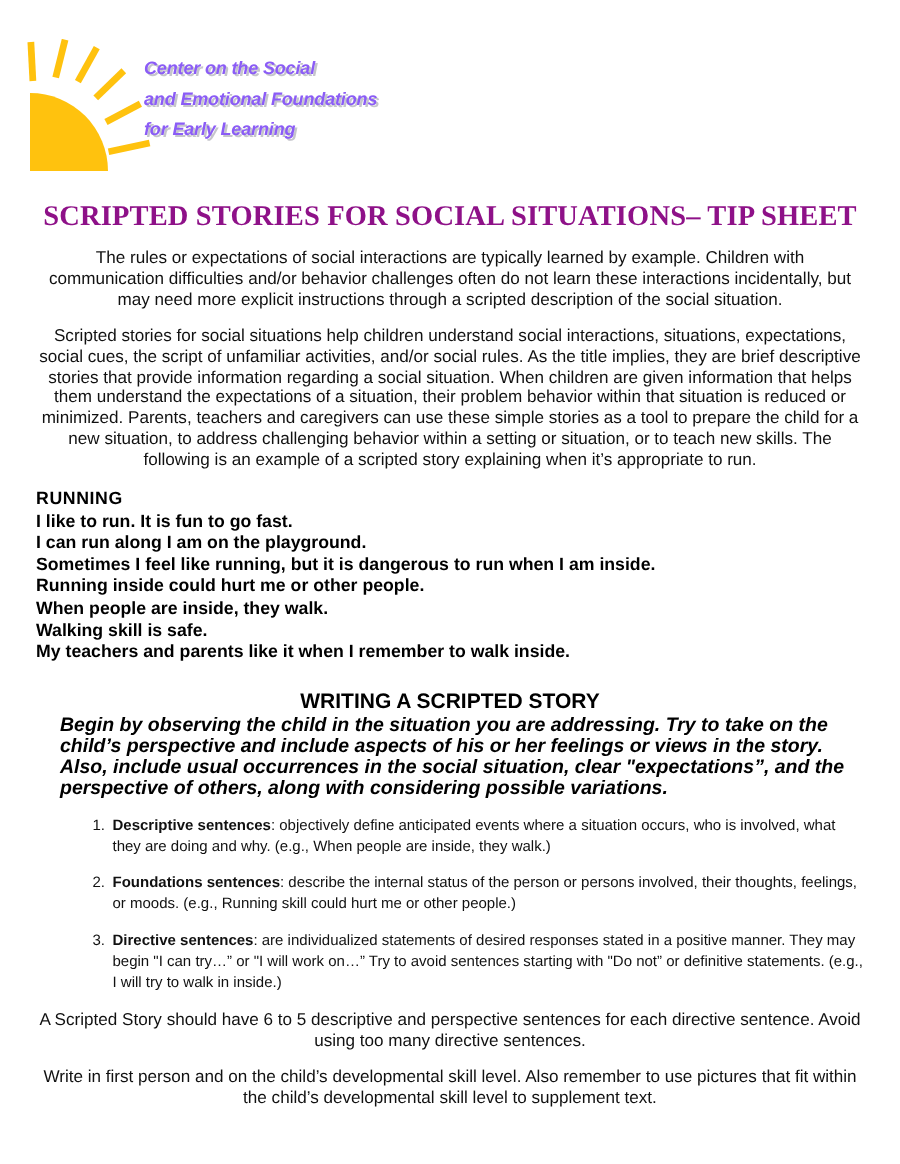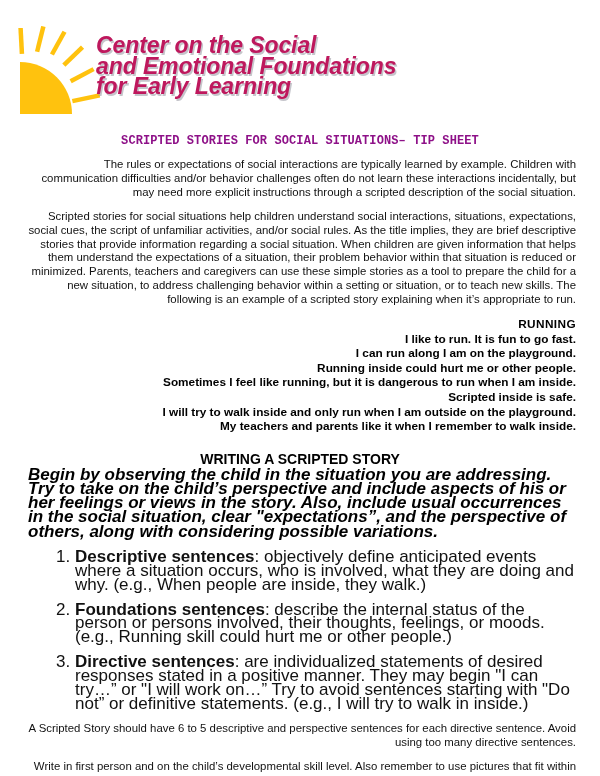--- a/index.html
+++ b/index.html
@@ -33,96 +33,96 @@
     left: 0;
     top: 0;
   }
   .logo-text {
     position: absolute;
     left: 82px;
     top: 9px;
     font-family: "Liberation Sans", sans-serif;
     font-weight: bold;
     font-style: italic;
-    font-size: 23px;
+    font-size: 12px;
     line-height: 20.5px;
     letter-spacing: -0.1px;
-    color: #be185d;
+    color: #8b5cf6;
     text-shadow: 1.5px 1.5px 0 rgba(150,150,160,0.55);
     white-space: nowrap;
   }
 
   
   .doc-title {
     text-align: center;
     color: #8E1188;
-    font-family: Liberation Mono, monospace;
-    font-weight: bold;
-    font-size: 12px;
+    font-family: Liberation Serif, serif;
+    font-weight: bold;
+    font-size: 19px;
     letter-spacing: 0.1px;
     margin: 0 0 10px 0;
     padding-top: 6px;
   }
 
   
   .content {
     position: absolute;
     left: 24px;
     top: 128px;
     width: 552px;
   }
   p.body {
     font-size: 11.4px;
     line-height: 13.9px;
     margin: 0 0 10px 0;
-    text-align: right;
+    text-align: center;
     color: #111;
   }
 
   
   .story {
-    text-align: right;
+    text-align: left;
     font-weight: bold;
     font-size: 11.8px;
     line-height: 14.6px;
     margin: 6px 0 0 0;
     color: #000;
   }
   .story .story-title {
     letter-spacing: 0.4px;
   }
   .story div { white-space: nowrap; }
 
   
   .section-head {
     text-align: center;
     font-weight: bold;
     font-size: 14px;
     margin: 17px 0 1px 0;
     color: #000;
   }
   p.intro-italic {
-    font-size: 17px;
+    font-size: 13px;
     line-height: 14.2px;
     font-weight: bold;
     font-style: italic;
-    margin: 0 0 11px 4px;
+    margin: 0 0 11px 16px;
     color: #000;
   }
 
   
   ol.types {
     margin: 0 0 0 0;
     padding: 0 0 0 32px;
     list-style: none;
     counter-reset: t;
   }
   ol.types > li {
     position: relative;
-    font-size: 17px;
+    font-size: 10px;
     line-height: 13.9px;
     margin: 0 0 11px 0;
     padding-left: 19px;
     counter-increment: t;
   }
   ol.types > li::before {
     content: counter(t) ".";
     position: absolute;
     left: 0;
     top: 0;
@@ -163,24 +163,24 @@
 
   <h1 class="doc-title">SCRIPTED STORIES FOR SOCIAL SITUATIONS– TIP SHEET</h1>
 
   <p class="body">The rules or expectations of social interactions are typically learned by example.  Children with communication difficulties and/or behavior challenges often do not learn these interactions incidentally, but may need more explicit instructions through a scripted description of the social situation.</p>
   <p class="body">Scripted stories for social situations help children understand social interactions, situations, expectations, social cues, the script of unfamiliar activities, and/or social rules. As the title implies, they are brief descriptive stories that provide information regarding a social situation. When children are given information that helps them understand the expectations of a situation, their problem behavior within that situation is reduced or minimized. Parents, teachers and caregivers can use these simple stories as a tool to prepare the child for a new situation, to address challenging behavior within a setting or situation, or to teach new skills. The following is an example of a scripted story explaining when it’s appropriate to run.</p>
 
   <div class="story">
     <div class="story-title">RUNNING</div>
     <div>I like to run.  It is fun to go fast.</div>
     <div>I can run along I am on the playground.</div>
+    <div>Sometimes I feel like running, but it is dangerous to run when I am inside.</div>
     <div>Running inside could hurt me or other people.</div>
-    <div>Sometimes I feel like running, but it is dangerous to run when I am inside.</div>
-    <div>Scripted inside is safe.</div>
-    <div>I will try to walk inside and only run when I am outside on the playground.</div>
+    <div>When people are inside, they walk.</div>
+    <div>Walking skill is safe.</div>
     <div>My teachers and parents like it when I remember to walk inside.</div>
   </div>
 
   <div class="section-head">WRITING A SCRIPTED STORY</div>
 
   <p class="intro-italic">Begin by observing the child in the situation you are addressing.  Try to take on the child’s perspective and include aspects of his or her feelings or views in the story.  Also, include usual occurrences in the social situation, clear "expectations”, and the perspective of others, along with considering possible variations.</p>
 
 
   <ol class="types">
     <li>

